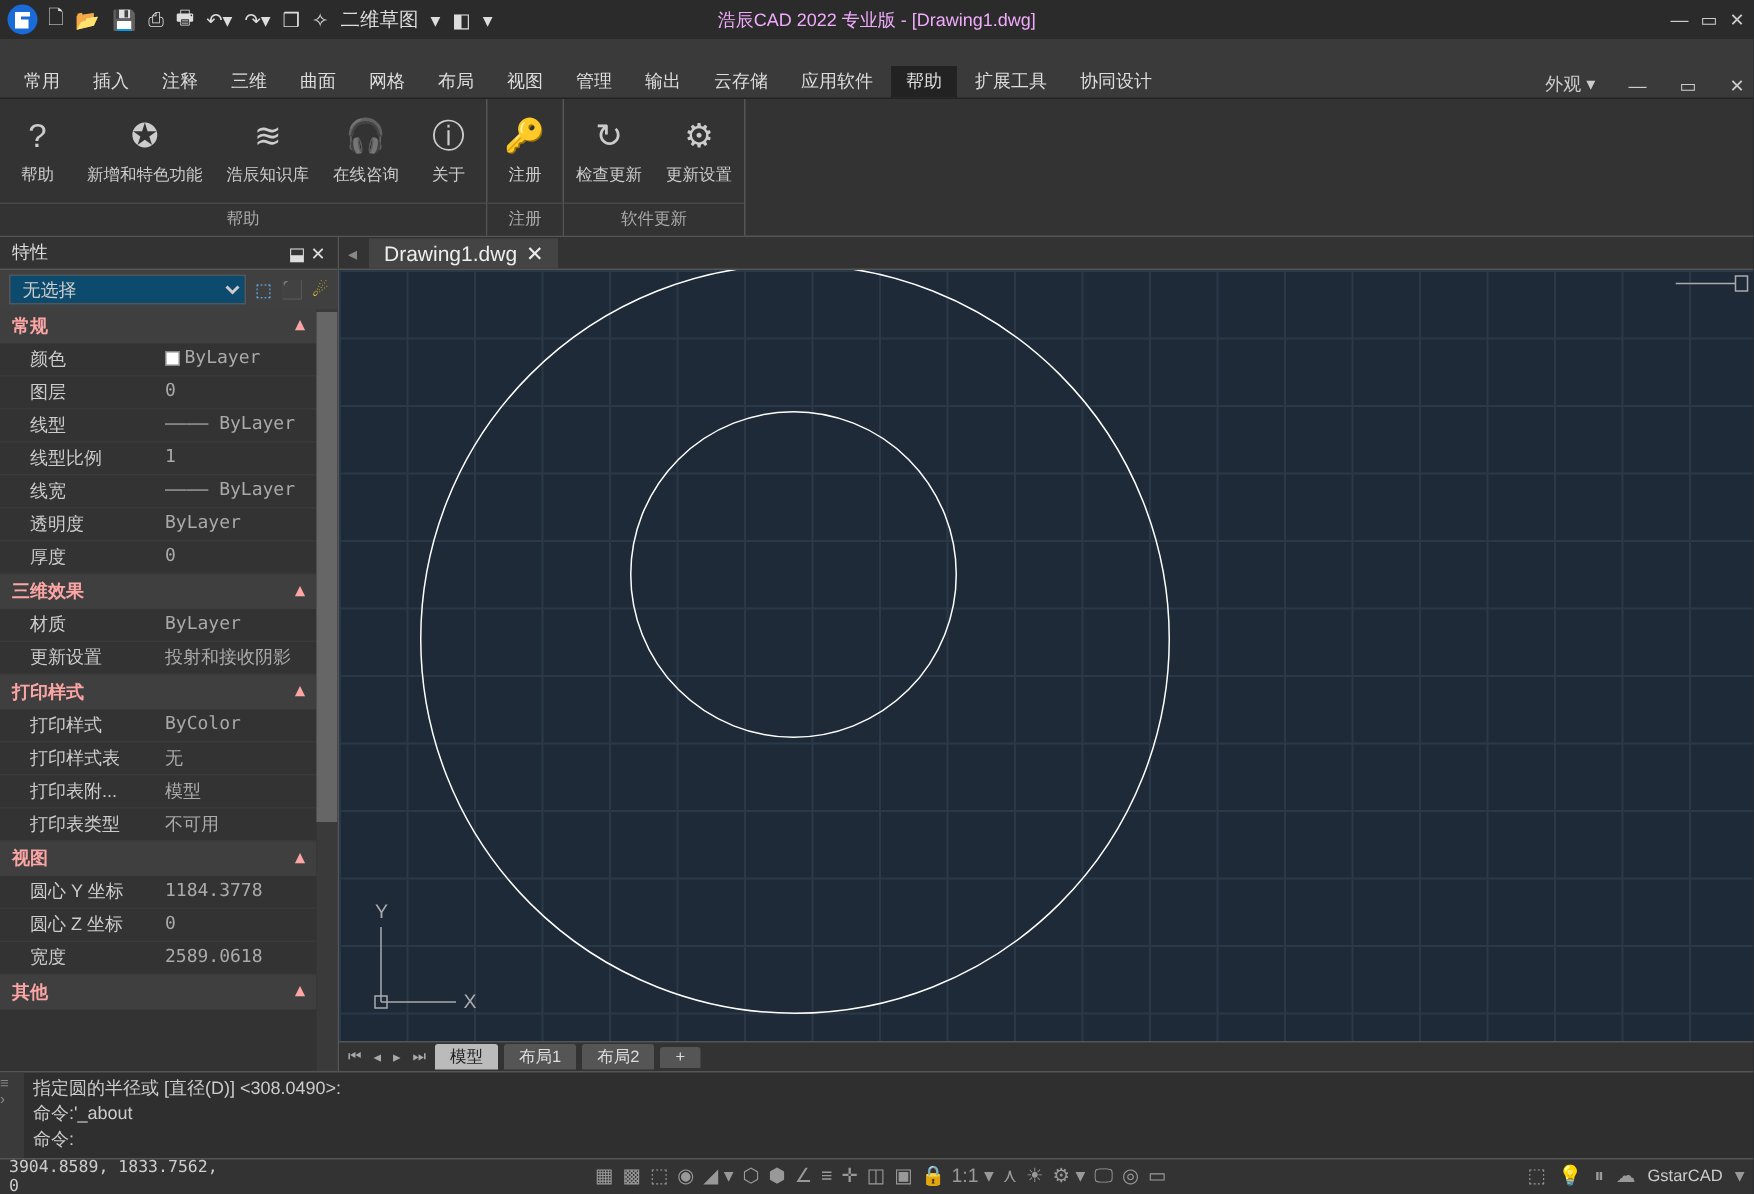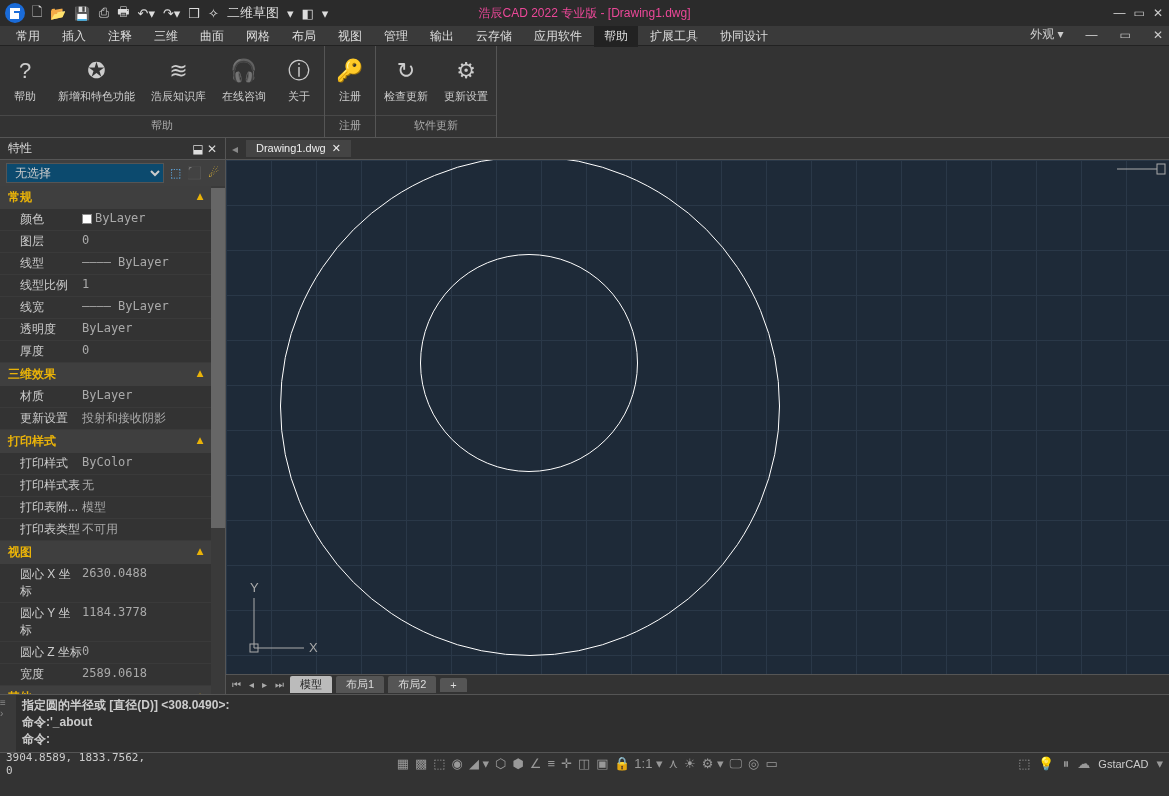--- a/index.html
+++ b/index.html
@@ -1,63 +1,63 @@
 <!DOCTYPE html>
 <html><head>
 <meta charset="utf-8">
 <style>
 * { margin: 0; padding: 0; box-sizing: border-box; font-family: "Microsoft YaHei", sans-serif; }
 body { background: #333; color: #ccc; font-size: 12px; width: 1169px; height: 796px; overflow: hidden; position: relative; }
 .title-bar { height: 26px; background: #2b2b2b; display: flex; align-items: center; padding: 0 4px; }
 .logo { width: 22px; height: 22px; margin-right: 6px; display: flex; align-items: center; justify-content: center; }
 .qat { display: flex; gap: 8px; align-items: center; }
 .qat-btn { color: #ddd; cursor: pointer; font-size: 13px; }
-.title-text { position: absolute; left: 50%; transform: translateX(-50%); color: #ec4899; font-size: 12px; }
+.title-text { position: absolute; left: 50%; transform: translateX(-50%); color: #f0abfc; font-size: 12px; }
 .win-controls { position: absolute; right: 6px; display: flex; gap: 8px; }
-.menubar { height: 20px; background: #3a3a3a; display: flex; align-items: flex-start; padding: 0 6px; gap: 2px; border-bottom: 1px solid #222; }
+.menubar { height: 40px; background: #3a3a3a; display: flex; align-items: flex-end; padding: 0 6px; gap: 2px; border-bottom: 1px solid #222; }
 .menu-item { padding: 2px 10px; color: #ddd; cursor: pointer; }
 .menu-item.active { background: #222; }
 .menu-right { margin-left: auto; display: flex; align-items: center; gap: 22px; }
 .ribbon { height: 92px; background: #333; display: flex; border-bottom: 1px solid #555; }
 .ribbon-panel { border-right: 1px solid #555; display: flex; flex-direction: column; }
 .ribbon-tools { display: flex; flex: 1; }
 .ribbon-btn { display: flex; flex-direction: column; align-items: center; justify-content: center; padding: 6px 8px; gap: 4px; color: #ccc; cursor: pointer; font-size: 11px; min-width: 50px; }
 .ribbon-btn .icon { font-size: 22px; height: 28px; display: flex; align-items: center; }
 .ribbon-label { text-align: center; padding: 2px 0 4px; background: #333; color: #aaa; font-size: 11px; border-top: 1px solid #484848; }
 .main { display: flex; height: 556px; justify-content: center; }
 .side-panel { width: 226px; background: #333; border-right: 1px solid #555; display: flex; flex-direction: column; }
 .side-title { padding: 4px 8px; background: #333; color: #ddd; display: flex; align-items: center; border-bottom: 1px solid #555; height: 22px; }
 .side-title-spacer { flex: 1; }
 .side-header { padding: 3px 6px; background: #404040; display: flex; align-items: center; gap: 6px; }
 .side-select { flex: 1; background: #0c4a6e; border: 1px solid #555; color: #ccc; padding: 1px 4px; font-size: 12px; }
 .side-icons { display: flex; gap: 6px; }
 .props { flex: 1; overflow-y: auto; }
-.prop-section { background: #3f3f3f; padding: 3px 8px; color: #eab308; font-weight: bold; display: flex; }
+.prop-section { background: #3f3f3f; padding: 3px 8px; color: #fca5a5; font-weight: bold; display: flex; }
 .prop-section span:last-child { margin-left: auto; }
 .prop-row { display: flex; padding: 2px 0; border-bottom: 1px solid #3a3a3a; }
-.prop-label { width: 82px; padding-left: 20px; color: #ccc; font-size: 12px; }
+.prop-label { width: 110px; padding-left: 20px; color: #ccc; font-size: 12px; }
 .prop-value { flex: 1; color: #aaa; font-size: 12px; font-family: "Consolas", monospace; }
 .prop-value .swatch { display:inline-block; width:10px; height:10px; background:#fff; border:1px solid #888; margin-right:3px; vertical-align:middle; }
 .scrollbar { width: 14px; background: #3a3a3a; }
 .scrollbar-thumb { background: #666; height: 340px; margin-top: 2px; }
 .canvas-area { flex: 1; display: flex; flex-direction: column; background: #2b2b2b; }
 .doc-tab-bar { height: 22px; background: #333; display: flex; align-items: center; padding-left: 20px; border-bottom: 1px solid #555; }
-.doc-tab { padding: 2px 10px; background: #444; color: #eee; font-size: 11px; display: flex; gap: 6px; }
+.doc-tab { padding: 2px 10px; background: #444; color: #eee; font-size: 14px; display: flex; gap: 6px; }
 .viewport { flex: 1; position: relative; background: #1e2a38; overflow: hidden; }
 .grid-canvas { position: absolute; inset: 0; background-image: linear-gradient(#2a3848 1px, transparent 1px), linear-gradient(90deg, #2a3848 1px, transparent 1px); background-size: 45px 45px; }
 .circle { position: absolute; border: 1px solid #fff; border-radius: 50%; }
 .ucs { position: absolute; left: 18px; bottom: 16px; color: #aaa; font-size: 13px; }
 .ucs svg { display: block; }
 .layout-tabs { height: 20px; background: #333; display: flex; align-items: center; padding: 0 4px; gap: 4px; border-top: 1px solid #555; }
 .layout-nav-btn { color: #aaa; cursor: pointer; font-size: 10px; padding: 0 2px; }
 .layout-tab { padding: 1px 10px; background: #555; color: #ddd; font-size: 11px; border-radius: 2px 2px 0 0; cursor: pointer; }
 .layout-tab.active { background: #bbb; color: #222; }
 .cmdline-area { background: #2f2f2f; border-top: 1px solid #555; height: 58px; display: flex; }
 .cmd-icon-col { width: 16px; background: #3a3a3a; display: flex; flex-direction: column; justify-content: flex-start; padding-top: 2px; }
-.cmd-lines { flex: 1; font-family: "Consolas", monospace; font-size: 12px; color: #ccc; padding: 2px 6px; font-weight: bold; }
+.cmd-lines { flex: 1; font-family: "Consolas", monospace; font-size: 12px; color: #ccc; padding: 2px 6px; }
 .cmd-line { white-space: pre; }
 .statusbar { height: 22px; background: #333; display: flex; align-items: center; padding: 0 6px; gap: 6px; border-top: 1px solid #555; font-size: 11px; }
 .status-coords { width: 150px; color: #ccc; font-family: "Consolas", monospace; }
 .status-btns { display: flex; gap: 6px; align-items: center; flex: 1; justify-content: center; }
 .status-btn { color: #999; cursor: pointer; font-size: 13px; }
 .status-right { margin-left: auto; display: flex; gap: 8px; align-items: center; }
 </style>
 </head>
 <body>
 
@@ -246,24 +246,20 @@
             <div class="prop-label">打印表附...</div>
             <div class="prop-value">模型</div>
           </div>
           <div class="prop-row">
             <div class="prop-label">打印表类型</div>
             <div class="prop-value">不可用</div>
           </div>
           <div class="prop-section">
             <span>视图</span>
             <span>▴</span>
-          </div>
-          <div class="prop-row">
-            <div class="prop-label">圆心 X 坐标</div>
-            <div class="prop-value">2630.0488</div>
           </div>
           <div class="prop-row">
             <div class="prop-label">圆心 Y 坐标</div>
             <div class="prop-value">1184.3778</div>
           </div>
           <div class="prop-row">
             <div class="prop-label">圆心 Z 坐标</div>
             <div class="prop-value">0</div>
           </div>
           <div class="prop-row">

